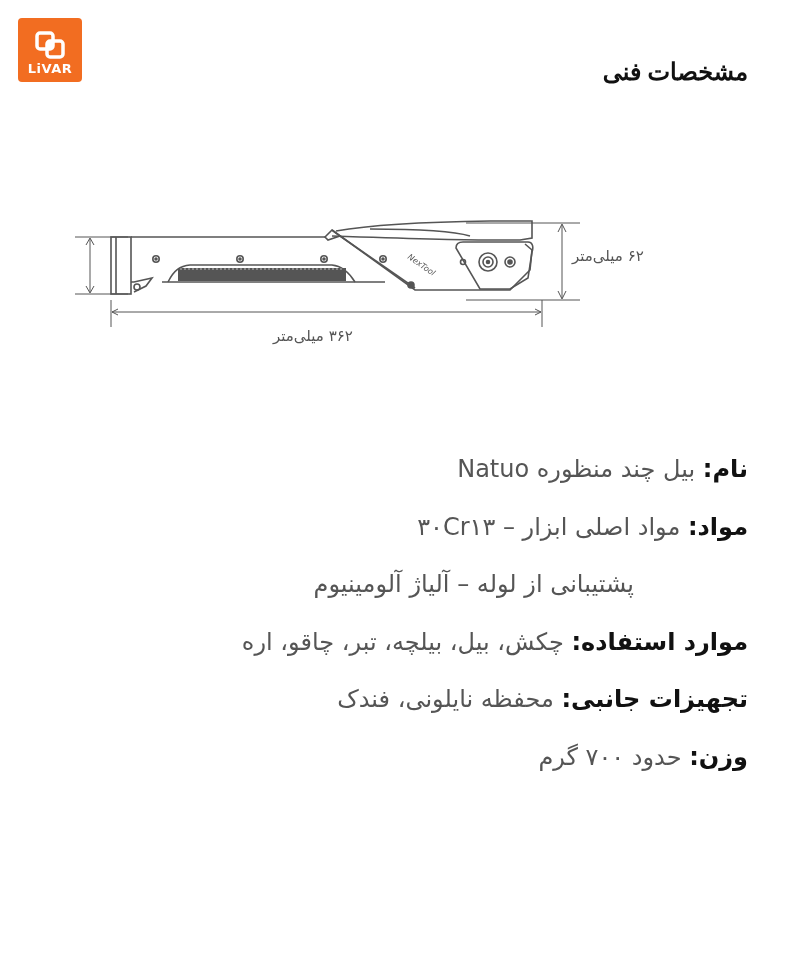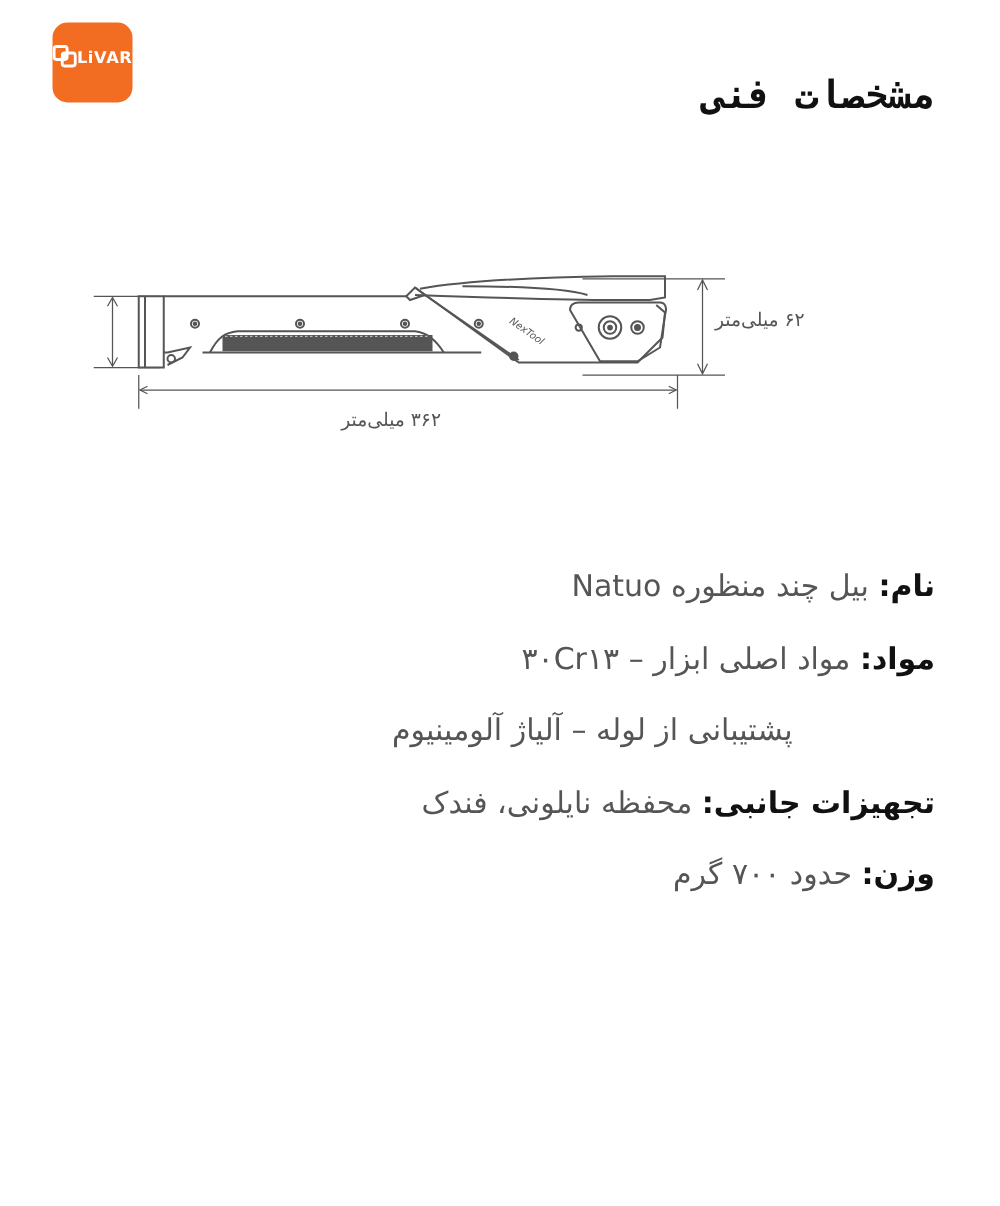--- a/index.html
+++ b/index.html
@@ -1,32 +1,31 @@
 <!DOCTYPE html>
 <html><head>
   <meta charset="utf-8">
   <style>
     * { box-sizing: border-box; margin: 0; padding: 0; }
     html, body { width: 800px; height: 965px; background: #ffffff; overflow: hidden; }
     body { position: relative; font-family: "DejaVu Sans", sans-serif; color: #222; }
 
     .logo {
       position: absolute; left: 18px; top: 18px; width: 64px; height: 64px;
-      background: #f26d21; border-radius: 12px;
-      display: flex; flex-direction: row; align-items: center; justify-content: flex-end;
+      background: #f26d21; border-radius: 4px;
+      display: flex; flex-direction: column; align-items: center; justify-content: flex-end;
       padding-bottom: 7px;
-      margin-left: 24px;
     }
     .logo svg { width: 30px; height: 28px; margin-bottom: 3px; }
     .logo-text { color: #fff; font-family: "DejaVu Sans", sans-serif; font-size: 13px; font-weight: bold; letter-spacing: 0.5px; line-height: 1; }
 
     .page-title {
       position: absolute; right: 52px; top: 58px;
-      direction: rtl; font-size: 31px; font-weight: bold; color: #111;
-      font-family: Liberation Mono, monospace;
+      direction: rtl; font-size: 24px; font-weight: bold; color: #111;
+      font-family: Liberation Serif, serif;
     }
 
     .drawing { position: absolute; left: 70px; top: 200px; width: 620px; height: 160px; }
     .dim-label {
       position: absolute; direction: rtl; font-size: 15px; color: #555;
       font-family: "DejaVu Sans", sans-serif; white-space: nowrap;
     }
     .dim-height { left: 572px; top: 247px; text-align: right; }
     .dim-length { left: 273px; top: 327px; }
 
@@ -116,18 +115,21 @@
   <div class="spec-row">
     <span class="spec-label">نام:</span><span class="spec-value"> بیل چند منظوره Natuo</span>
   </div>
   <div class="spec-row">
     <span class="spec-label">مواد:</span><span class="spec-value"> مواد اصلی ابزار – ۳۰Cr۱۳</span>
   </div>
   <div class="spec-row indent">
     <span class="spec-value">پشتیبانی از لوله – آلیاژ آلومینیوم</span>
   </div>
   <div class="spec-row">
+    <span class="spec-label">موارد استفاده:</span><span class="spec-value"> چکش، بیل، بیلچه، تبر، چاقو، اره</span>
+  </div>
+  <div class="spec-row">
     <span class="spec-label">تجهیزات جانبی:</span><span class="spec-value"> محفظه نایلونی، فندک</span>
   </div>
   <div class="spec-row">
     <span class="spec-label">وزن:</span><span class="spec-value"> حدود ۷۰۰ گرم</span>
   </div>
 </div>
 
 </body></html>

